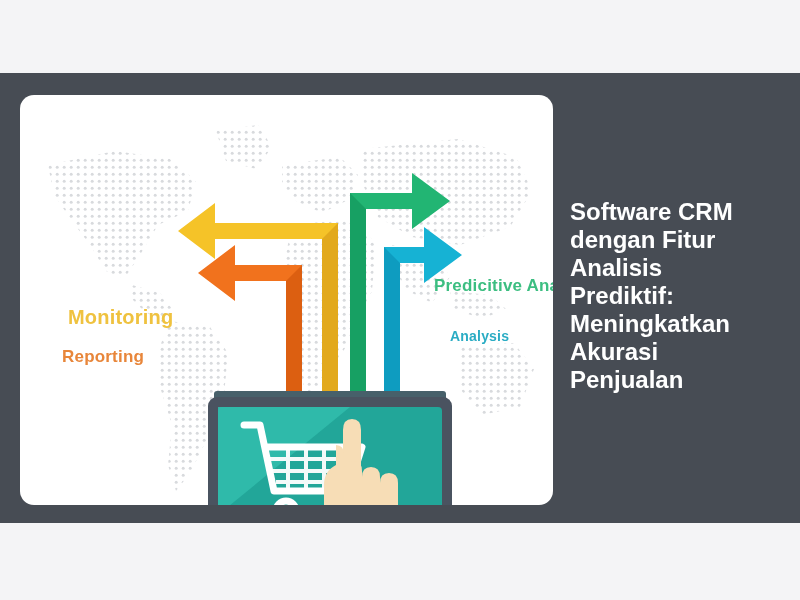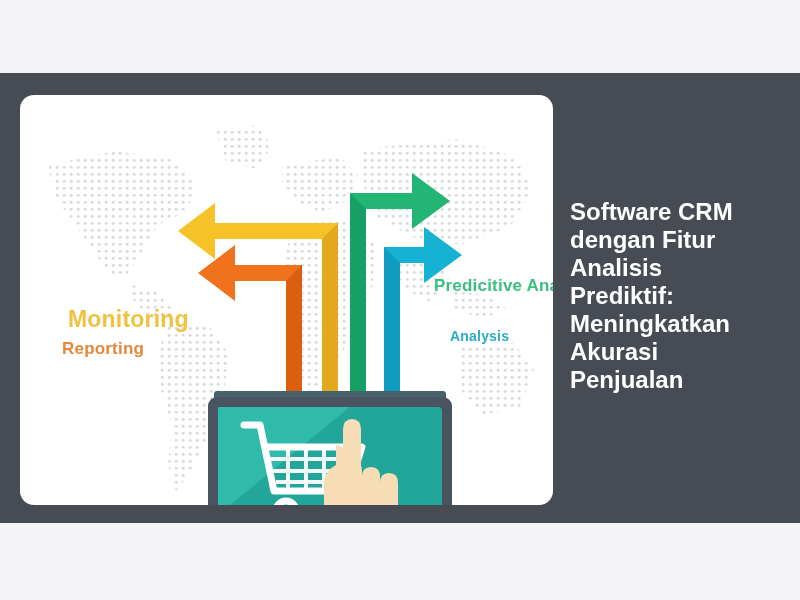--- a/index.html
+++ b/index.html
@@ -36,22 +36,22 @@
   
   .arrows { position:absolute; left:0; top:0; width:533px; height:410px; }
 
   
   .lbl {
     position:absolute;
     font-weight:bold;
     white-space:nowrap;
     letter-spacing:.2px;
   }
-  .lbl-monitoring { left:48px; top:211px;  font-size:23px; color:#efc23f; }
-  .lbl-reporting  { left:42px; top:244px;  font-size:17px; color:#e8863a; }
+  .lbl-monitoring { left:48px; top:211px;  font-size:20px; color:#efc23f; }
+  .lbl-reporting  { left:42px; top:252px;  font-size:17px; color:#e8863a; }
   .lbl-predictive { left:414px; top:181px; font-size:17px; color:#3cbe81; }
   .lbl-analysis   { left:430px; top:233px; font-size:14px; color:#2aacc4; }
 
   
   .monitor { position:absolute; left:180px; top:250px; width:260px; height:260px; }
 
   
   .title {
     position:absolute; left:570px; top:198px;
     width:200px;

